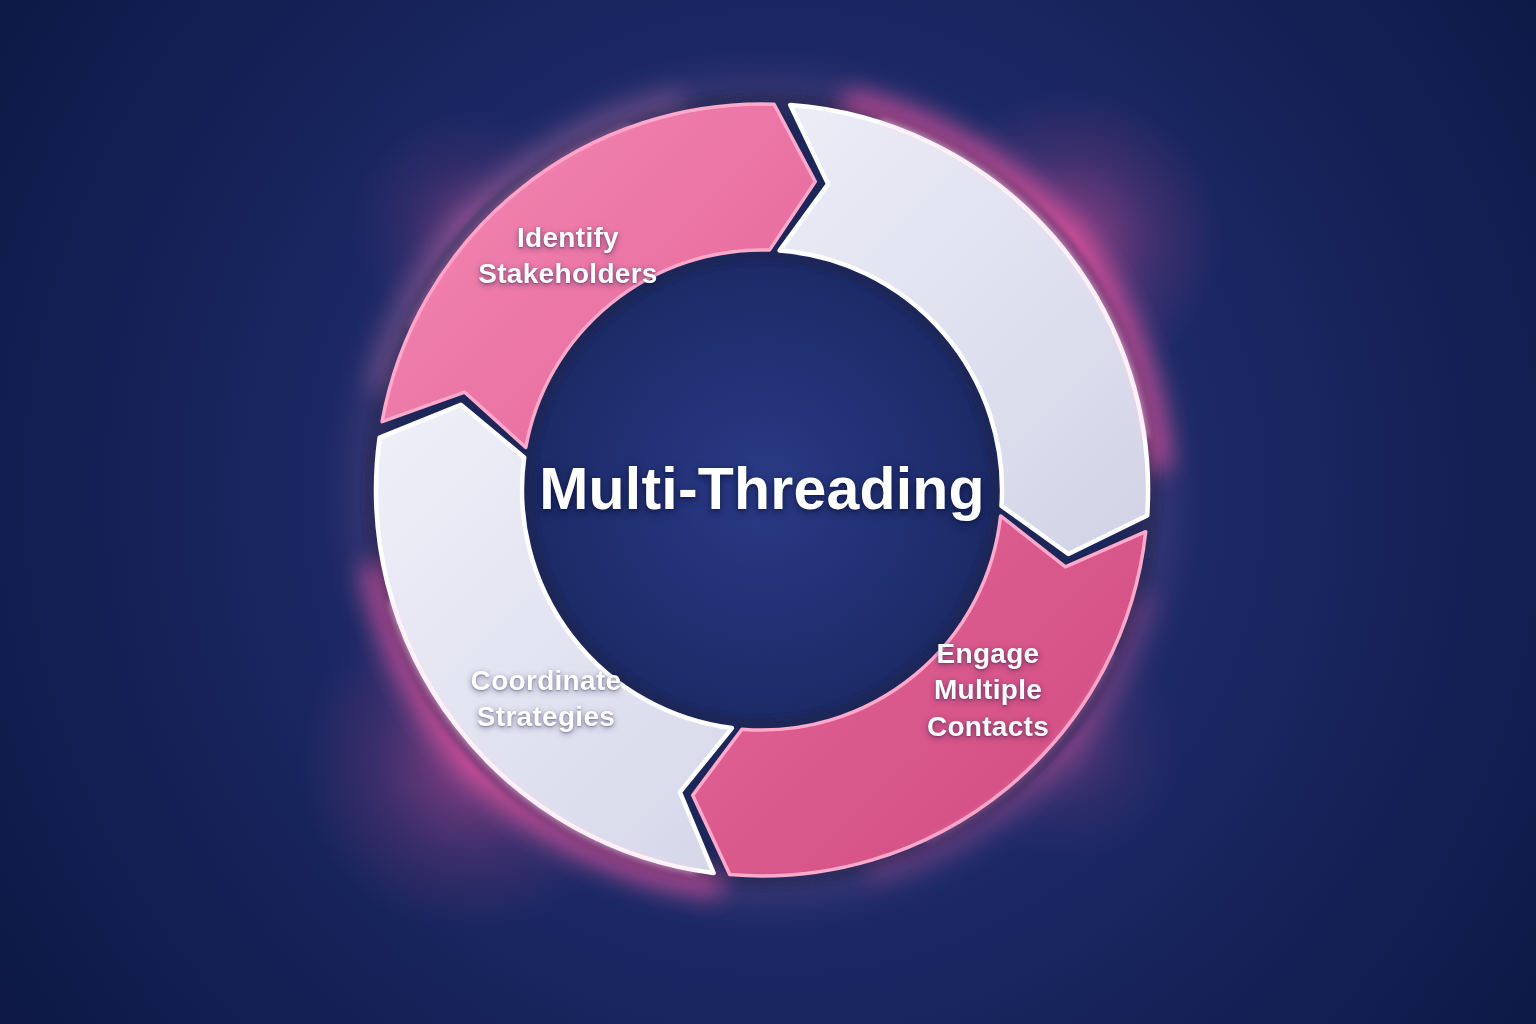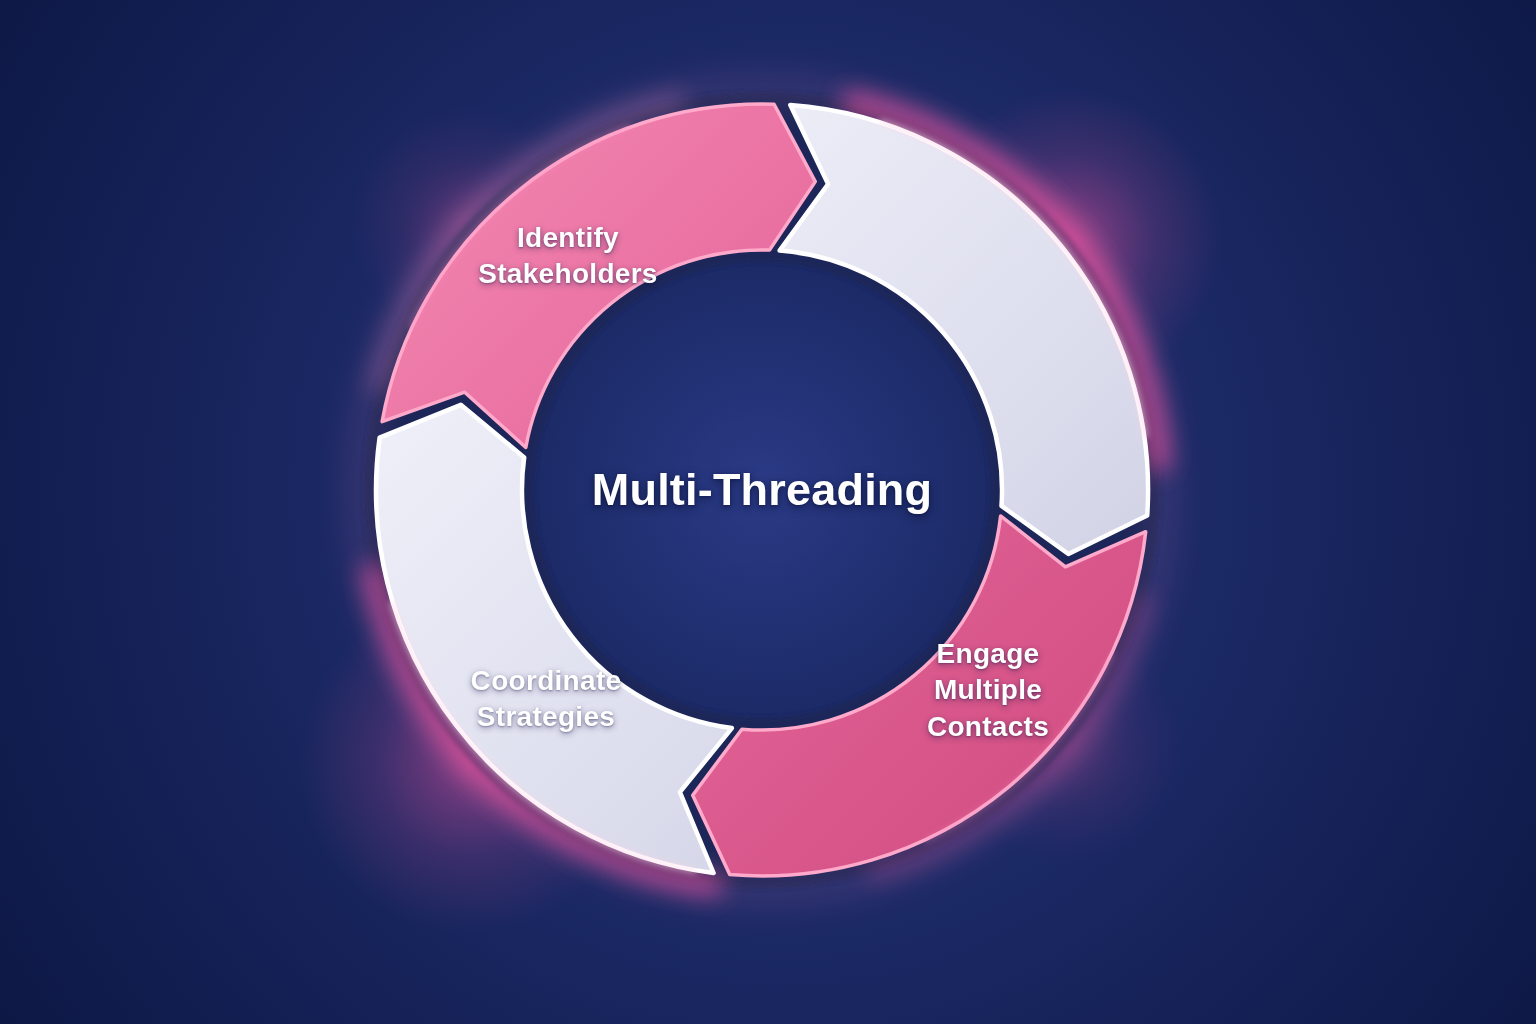--- a/index.html
+++ b/index.html
@@ -20,21 +20,21 @@
     line-height: 1.3;
     letter-spacing: 0.3px;
     white-space: nowrap;
     text-shadow: 0 2px 6px rgba(24,22,70,0.45), 0 1px 2px rgba(24,22,70,0.35);
   }
   .center-title {
     position: absolute;
     transform: translate(-50%, -50%);
     text-align: center;
     font-weight: bold;
-    font-size: 45px;
+    font-size: 59px;
     line-height: 1.18;
     letter-spacing: 0.2px;
     white-space: nowrap;
     text-shadow: 0 3px 9px rgba(8,12,45,0.55), 0 1px 3px rgba(8,12,45,0.4);
   }
 </style>
 </head>
 <body>
 
 <div class="stage" id="stage" style="background: radial-gradient(circle at 50% 48%, rgb(42, 58, 133) 0%, rgb(28, 42, 103) 42%, rgb(13, 24, 69) 100%);">

